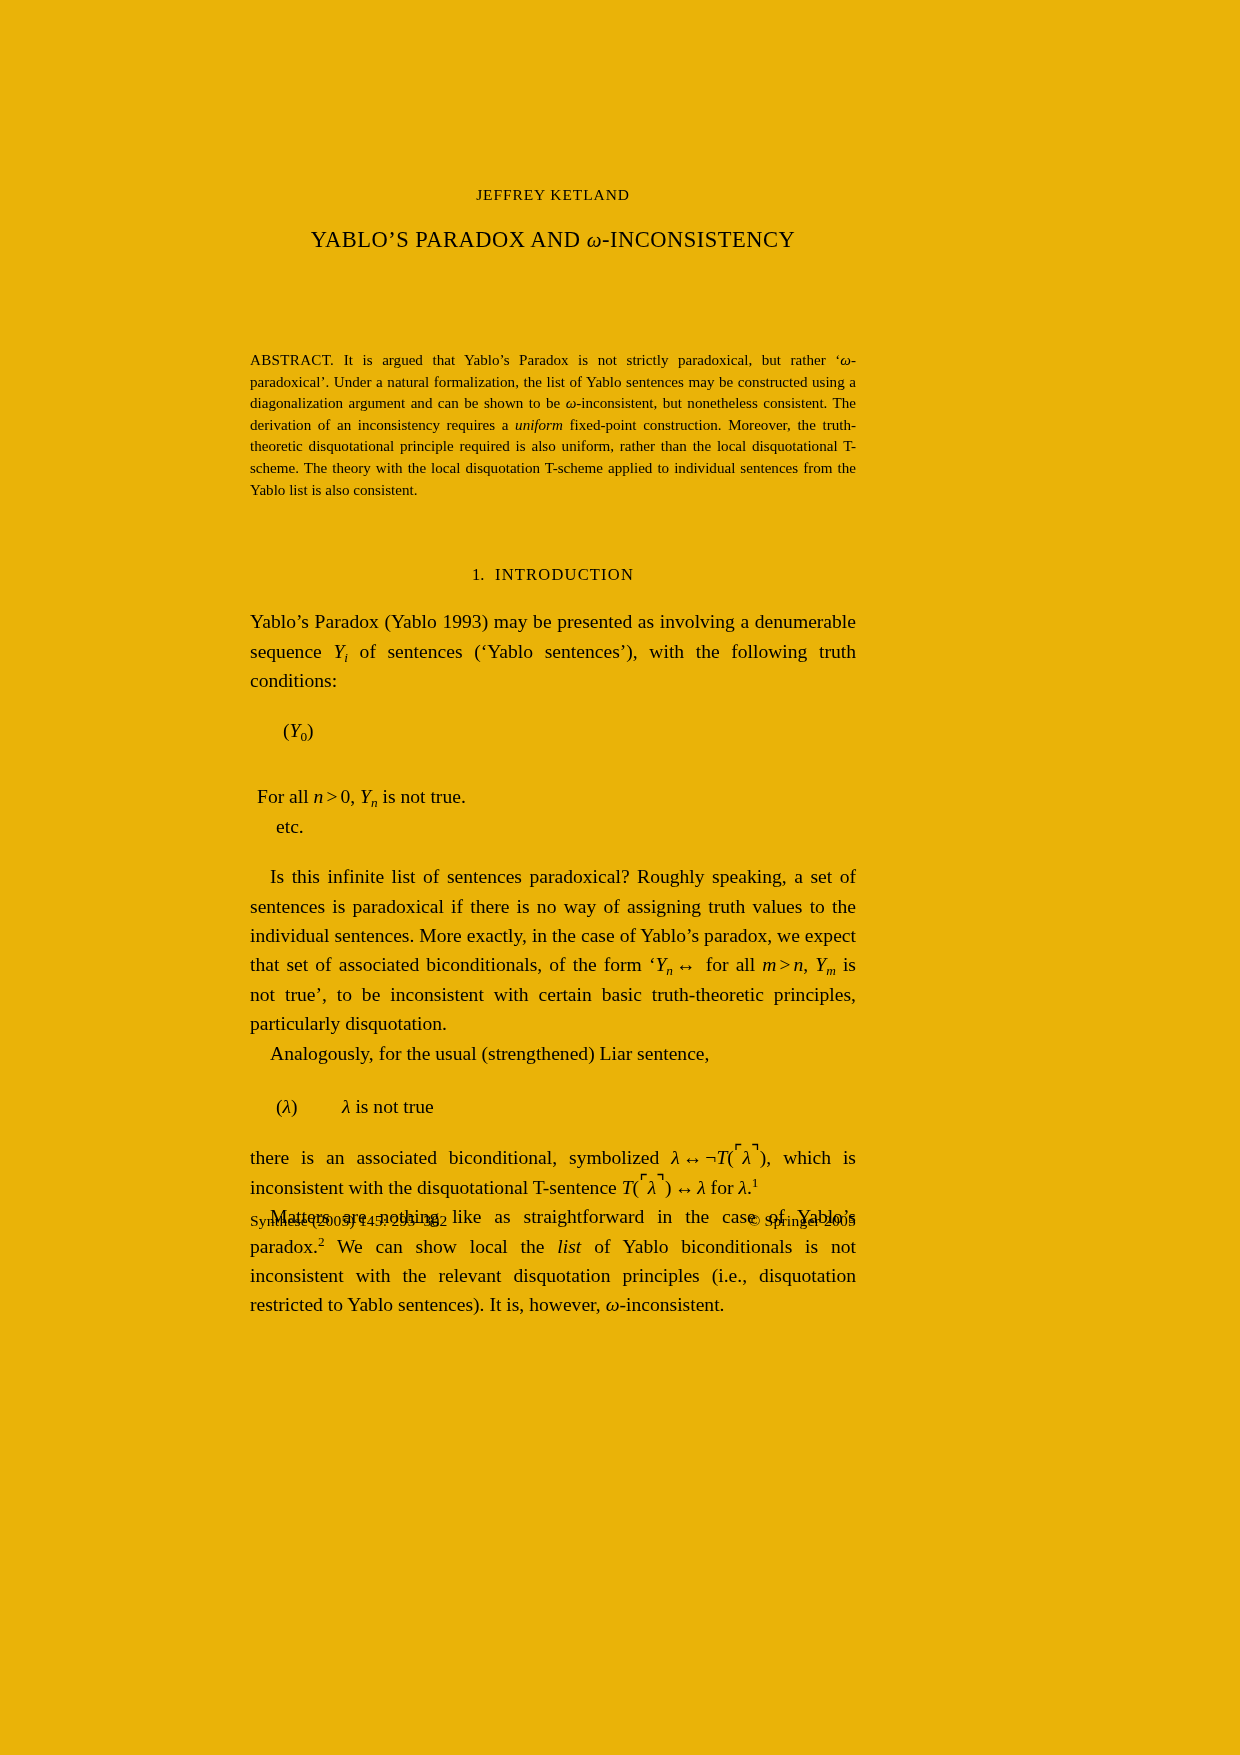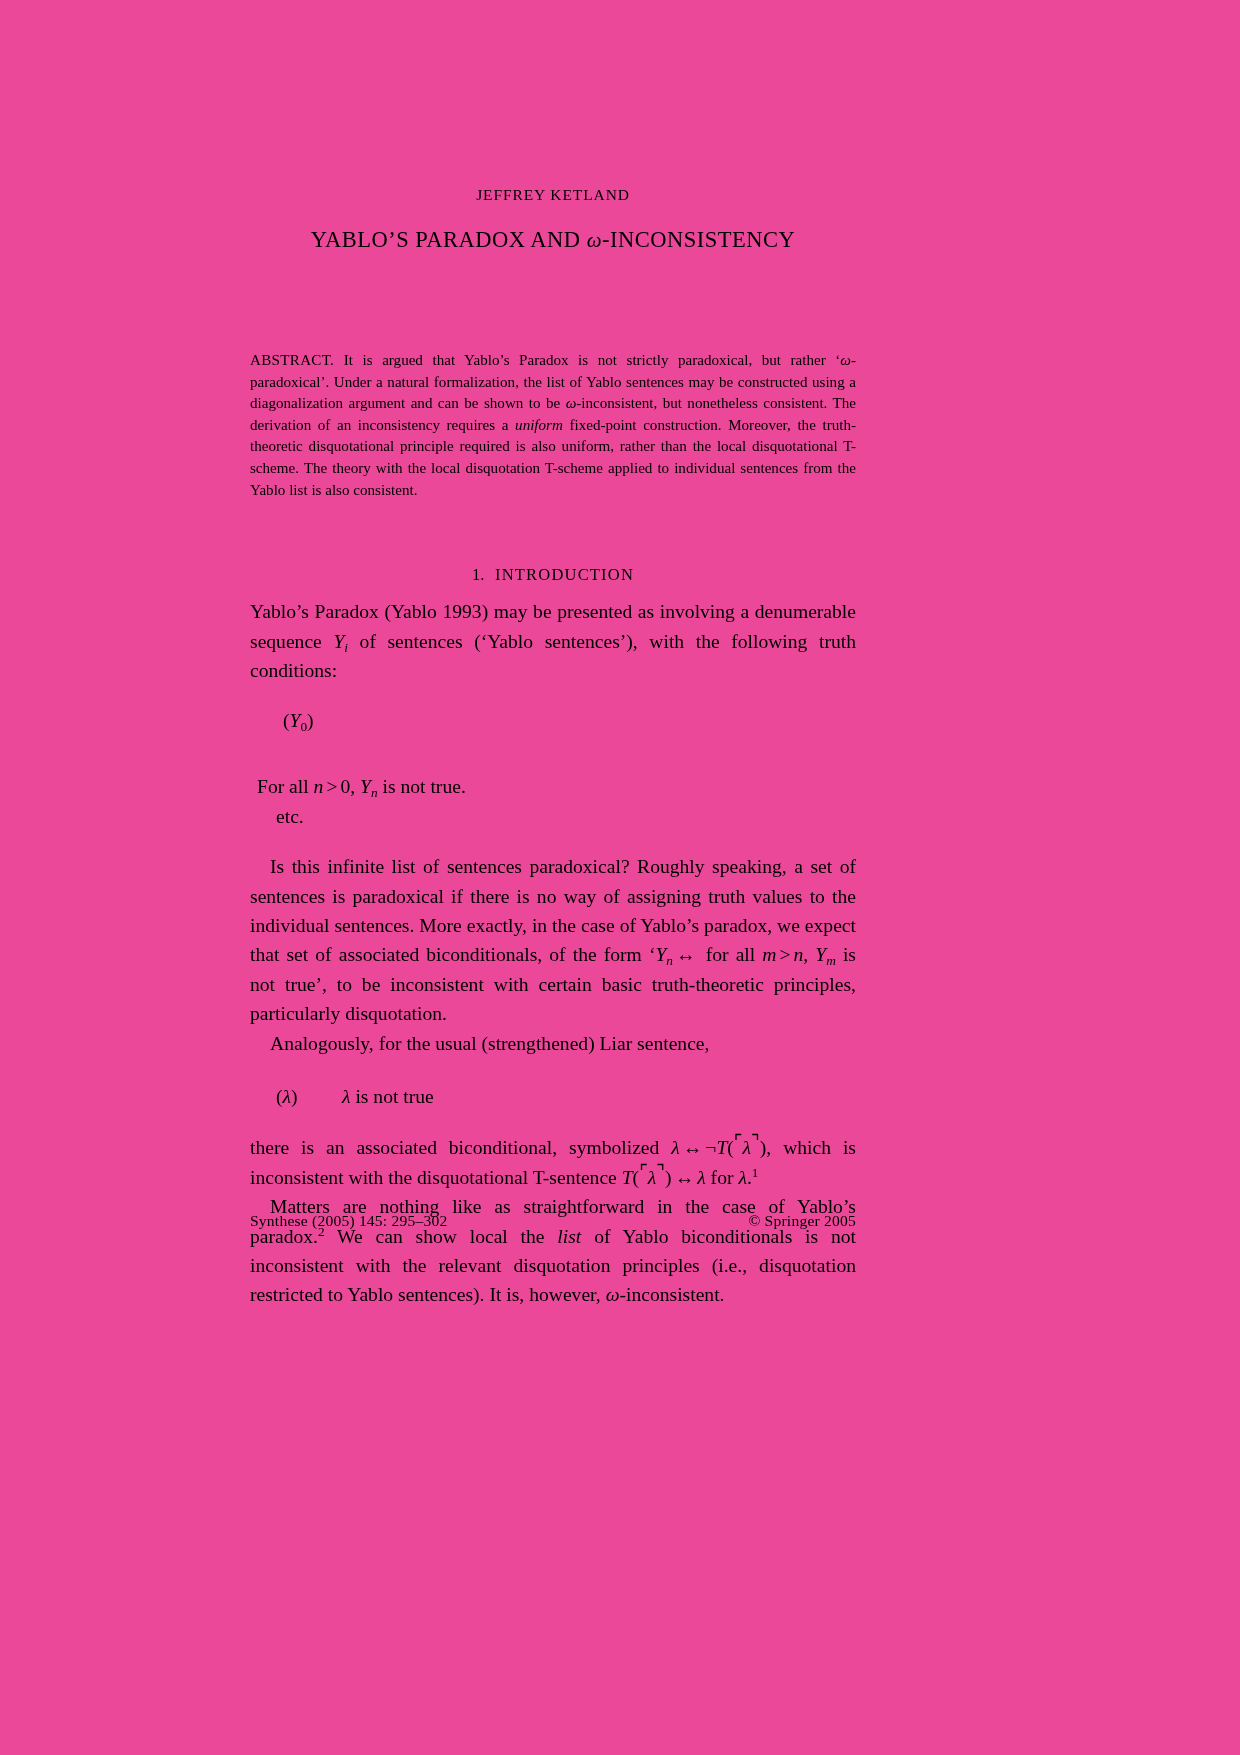--- a/index.html
+++ b/index.html
@@ -9,21 +9,21 @@
   }
   body {
     font-family: "Liberation Serif", "DejaVu Serif", serif;
     color: #000000;
   }
   .page {
     position: relative;
     width: 1240px;
     height: 1755px;
     margin: 0 auto;
-    background: #ec4899;
+    background: #eab308;
     overflow: hidden;
   }
   .content {
     position: absolute;
     left: 250px;
     top: 0;
     width: 606px;
   }
 
   
@@ -74,21 +74,21 @@
   }
 
   
   p.body {
     font-size: 19.6px;
     line-height: 29.4px;
     text-align: justify;
     text-justify: inter-word;
     margin: 0;
   }
-  p.body.first { margin-top: 12px; }
+  p.body.first { margin-top: 22px; }
   p.body.indent { text-indent: 20px; }
 
   
   .mi { font-style: italic; }
   .mi sub, .mi sup { font-style: italic; }
   sub { font-size: 0.68em; line-height: 0; vertical-align: -0.28em; }
   sup { font-size: 0.68em; line-height: 0; vertical-align: 0.5em; }
   .op { padding: 0 3px; }
   .corner { font-size: 0.95em; position: relative; top: -0.33em; }
 

